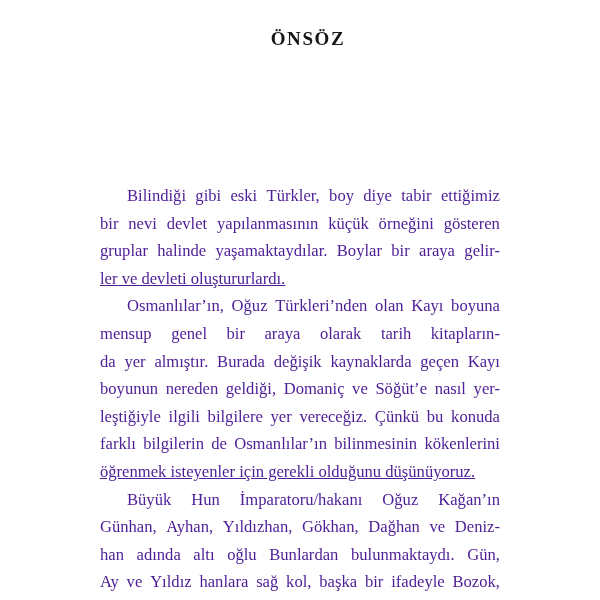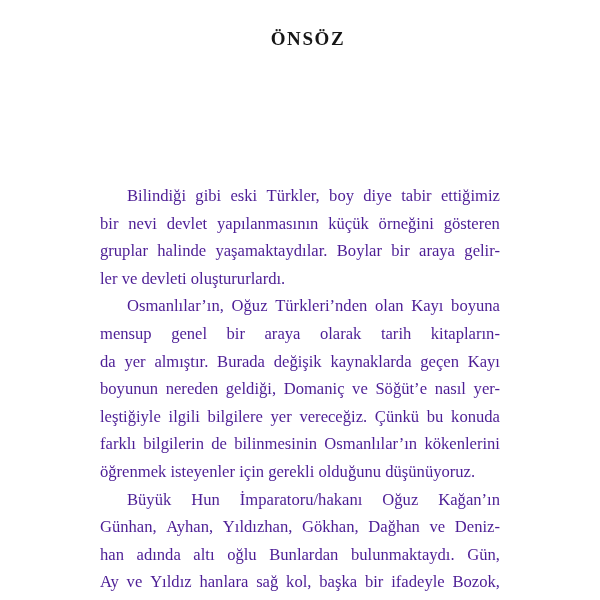--- a/index.html
+++ b/index.html
@@ -65,20 +65,21 @@
     justify-content: space-between;
   }
   .line.just.indent {
     padding-left: 27px;
     width: 373px;
   }
   
   .line.last {
     display: block;
     text-align: left;
+    text-decoration: underline;
   }
   .line .w {
     display: inline-block;
     white-space: pre;
   }
 </style>
 </head>
 <body>
 
 <div class="page">
@@ -162,22 +163,22 @@
           <span class="w">yer</span>
           <span class="w">vereceğiz.</span>
           <span class="w">Çünkü</span>
           <span class="w">bu</span>
           <span class="w">konuda</span>
         </span>
         <span class="line just">
           <span class="w">farklı</span>
           <span class="w">bilgilerin</span>
           <span class="w">de</span>
+          <span class="w">Osmanlılar’ın</span>
           <span class="w">bilinmesinin</span>
-          <span class="w">Osmanlılar’ın</span>
           <span class="w">kökenlerini</span>
         </span>
         <span class="line last">öğrenmek isteyenler için gerekli olduğunu düşünüyoruz.</span>
       </p>
       <p class="para">
         <span class="line just indent">
           <span class="w">Büyük</span>
           <span class="w">Hun</span>
           <span class="w">İmparatoru/hakanı</span>
           <span class="w">Oğuz</span>

